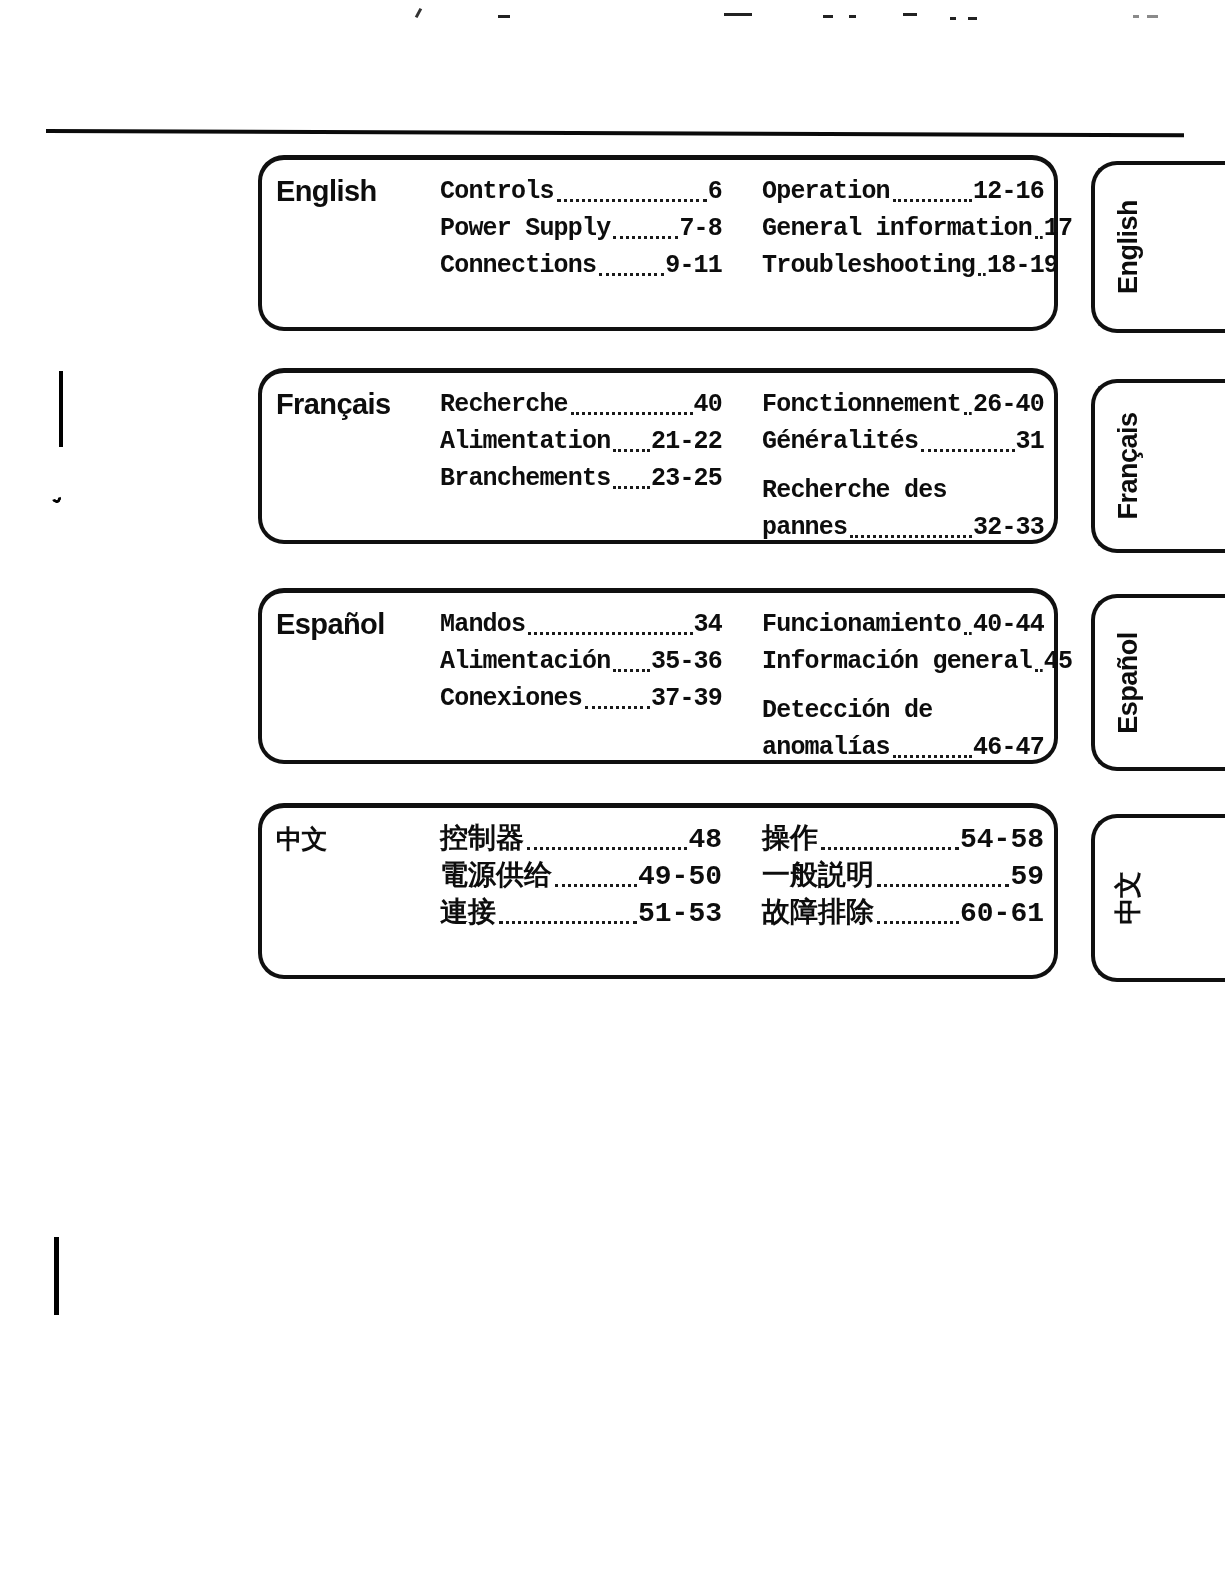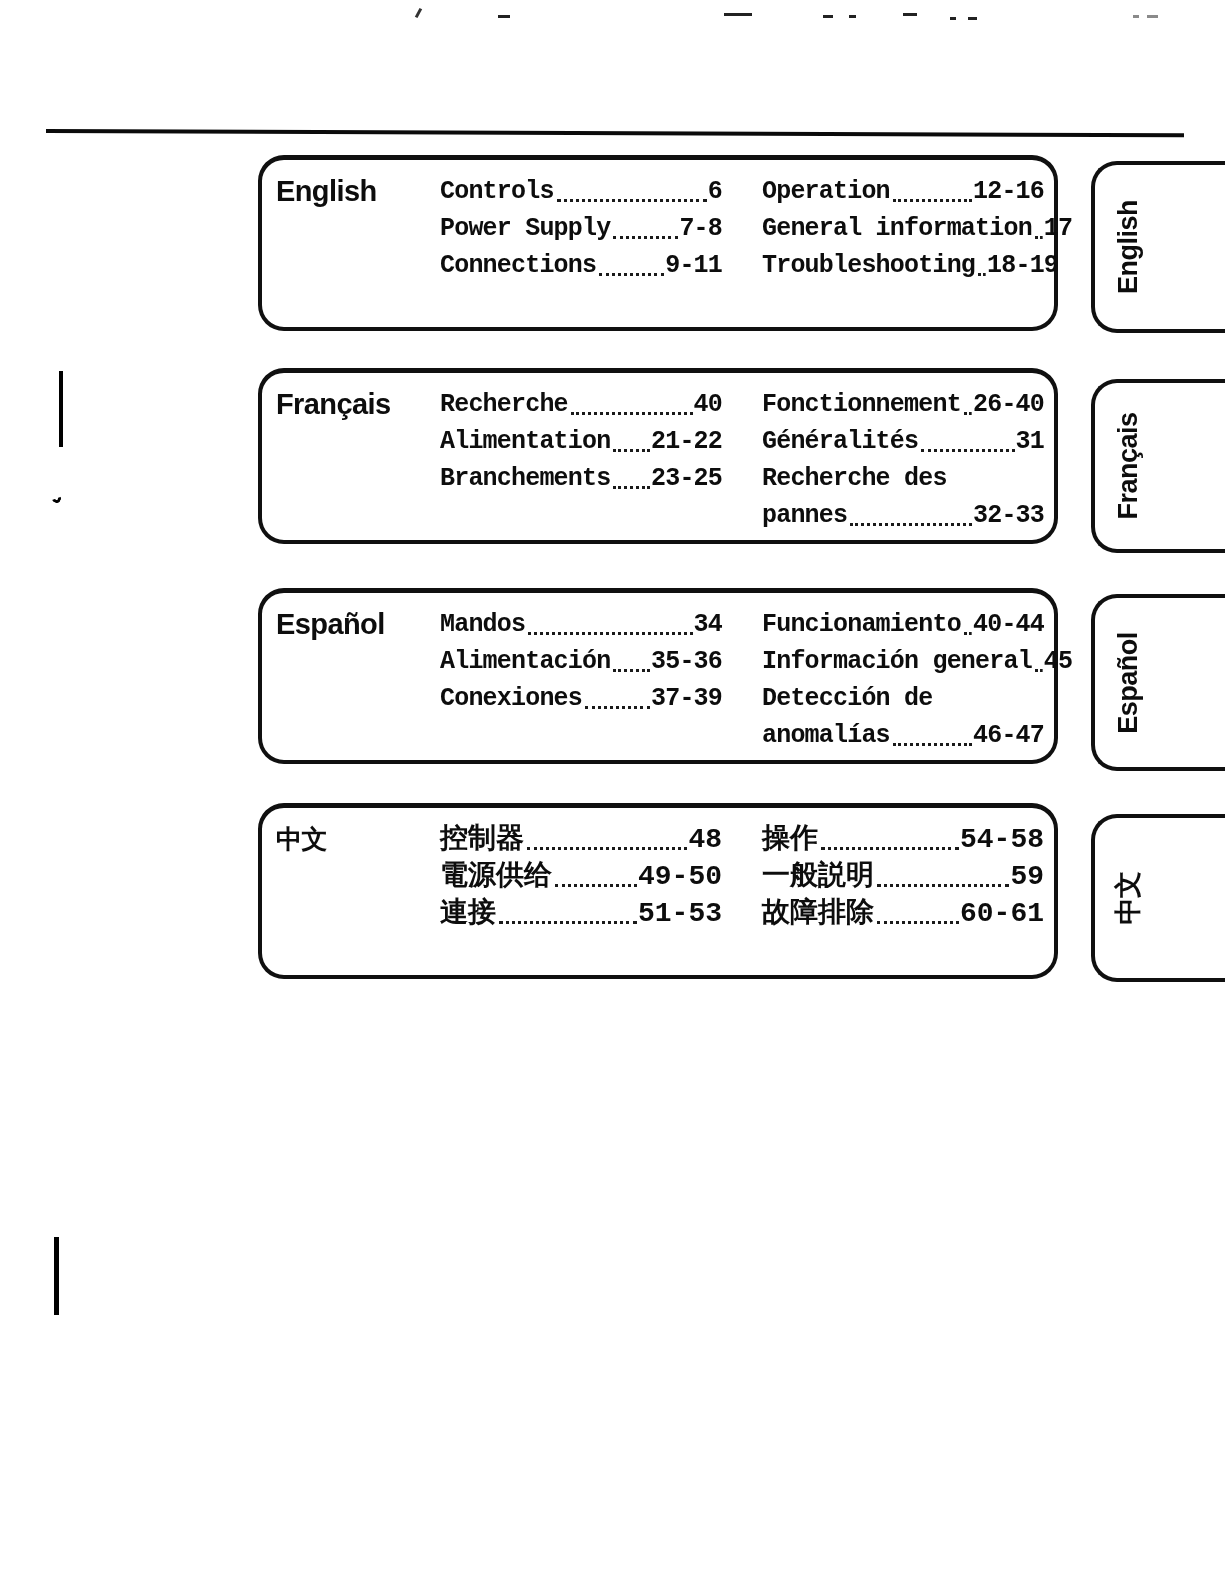--- a/index.html
+++ b/index.html
@@ -22,21 +22,21 @@
   .sec-label.cjk{font-size:26px;}
   .col{width:282px; flex:0 0 auto; font-size:25px; font-weight:bold;
     letter-spacing:-0.8px;font-family:Liberation Mono, monospace;}
   .col.c1{margin-right:40px;}
   .cjk-col{font-size:28px; letter-spacing:0;}
   .row{display:flex; align-items:flex-end; line-height:37px;}
   .lbl{white-space:nowrap;}
   .leader{flex:1 1 auto; min-width:8px; border-bottom:3px dotted #1a1a1a;
     margin:0 1px 8px 3px;}
   .pg{white-space:nowrap;}
-  .prewrap{line-height:37px; white-space:nowrap;}
+  .prewrap{line-height:37px; white-space:nowrap;margin-top:12px;}
   .prewrap:empty{display:none;}
   
   .tab{
     position:absolute; left:1091px; width:140px;
     border:4px solid #101010; border-right:none;
     border-radius:26px 0 0 26px; box-sizing:border-box;
   }
   .tab-label{
     position:absolute; top:50%; left:33px;
     transform:translate(-50%,-50%) rotate(-90deg);

